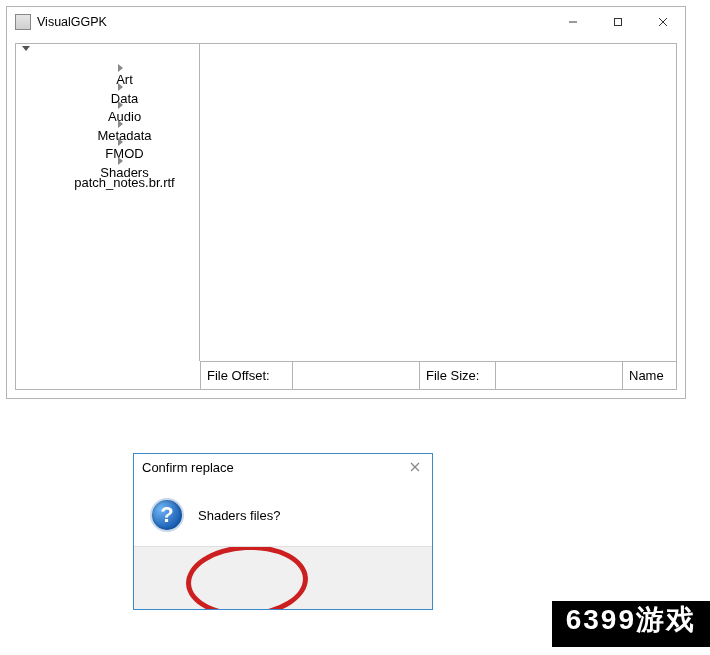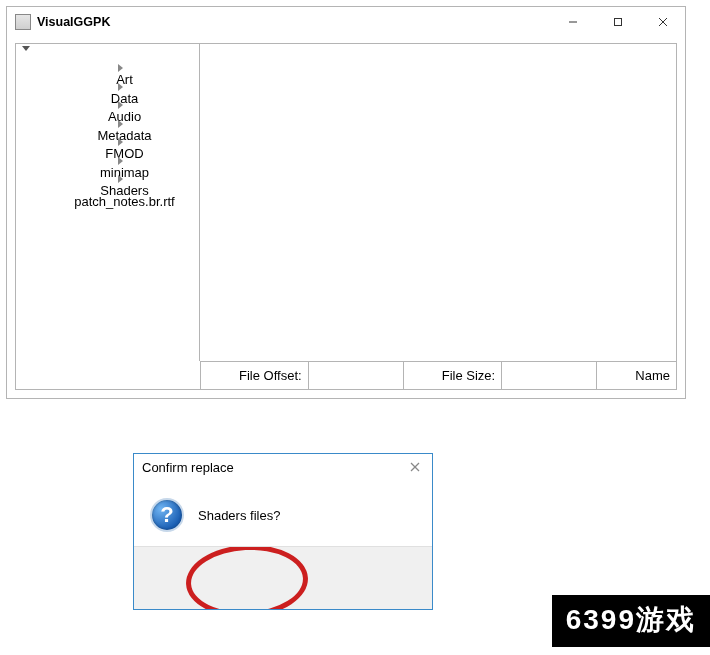--- a/index.html
+++ b/index.html
@@ -29,21 +29,21 @@
     align-items: center;
     background: #fff;
   }
   .app-icon {
     width: 16px;
     height: 16px;
     margin: 0 6px 0 8px;
     border: 1px solid #888;
     background: linear-gradient(#e6e6e6,#cfcfcf);
   }
-  .title-text { flex: 0 0 auto; font-size: 12.5px; color: #000; font-weight: bold; }
+  .title-text { flex: 0 0 auto; font-size: 12.5px; color: #000; }
   .title-spacer { flex: 1; }
   .win-btn {
     width: 45px; height: 28px;
     display: flex; align-items: center; justify-content: center;
     color: #333;
   }
   .client {
     position: absolute;
     left: 8px; right: 8px; top: 36px; bottom: 8px;
     border: 1px solid #b4b4b4;
@@ -99,21 +99,20 @@
     left: 184px; right: 0; bottom: 0;
     height: 28px;
     display: flex;
   }
   .status-cell {
     border-left: 1px solid #b4b4b4;
     border-top: 1px solid #b4b4b4;
     display: flex;
     align-items: center;
     background: #fff;
-    padding-left: 32px;
   }
   .status-label {
     padding: 0 6px;
     font-size: 13px;
     white-space: nowrap;
   }
   .status-value {
     flex: 1;
     height: 100%;
   }
@@ -174,21 +173,21 @@
   }
   .watermark {
     position: absolute;
     right: 0;
     bottom: 8px;
     background: #000;
     color: #fff;
     font-size: 28px;
     font-weight: 700;
     letter-spacing: 2px;
-    padding: 6px 14px 8px 14px;
+    padding: 0 14px 8px 14px;
     font-family: "Microsoft YaHei", sans-serif;
   }
   svg { display:block; }
 </style>
 </head>
 <body>
 
 <div class="main-window">
   <div class="titlebar">
     <div class="app-icon"></div>
@@ -243,26 +242,20 @@
           <div class="tree-row">
             <span class="exp">
               <span class="tri"></span>
             </span>
             <span>FMOD</span>
           </div>
           <div class="tree-row">
             <span class="exp">
               <span class="tri"></span>
             </span>
-            <span>minimap</span>
-          </div>
-          <div class="tree-row">
-            <span class="exp">
-              <span class="tri"></span>
-            </span>
             <span>Shaders</span>
           </div>
           <div class="tree-row">
             <span class="exp"></span>
             <span>patch_notes.br.rtf</span>
           </div>
         </div>
     </div>
     <div class="content-pane"></div>
 

